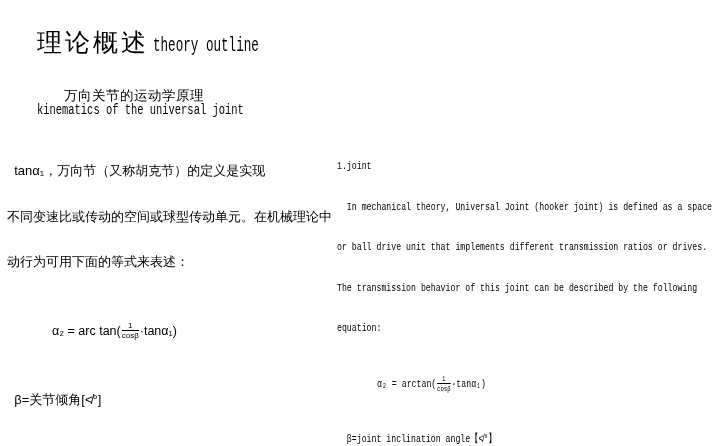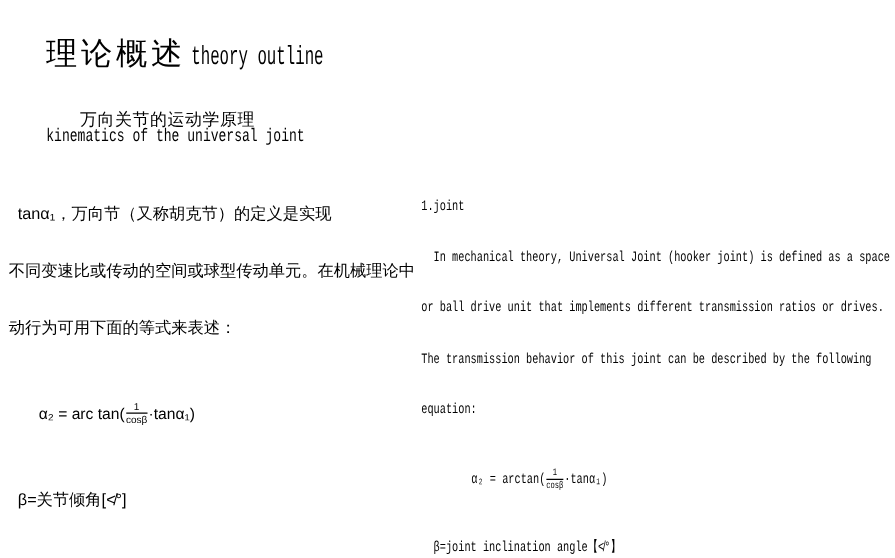--- a/index.html
+++ b/index.html
@@ -27,21 +27,21 @@
     font-size: 14.5px; transform: scaleX(0.72); transform-origin: 0 0;
   }
 
   
   .left-col {
     position: absolute; left: 7px; top: 133px; width: 326px;
     font-size: 13px; white-space: pre;
   }
   .left-col .ln-a { line-height: 15.5px; height: 15.5px; }
   .left-col .ln-b { line-height: 16px; height: 16px; }
-  .left-col .formula-row { height: 32px; display: flex; align-items: center; margin-left: 24px; font-size: 12.5px; }
+  .left-col .formula-row { height: 32px; display: flex; align-items: center; margin-left: 45px; font-size: 12.5px; }
 
   
   .right-col {
     position: absolute; left: 337px; top: 133px; width: 530px;
     transform: scaleX(0.715); transform-origin: 0 0;
     font-family: "Liberation Mono", "DejaVu Sans Mono", monospace;
     font-size: 11.5px; white-space: pre;
   }
   .right-col .ln { line-height: 14.6px; height: 14.6px; }
   .right-col .formula-row { height: 18px; display: flex; align-items: center; margin-left: 56px; }

